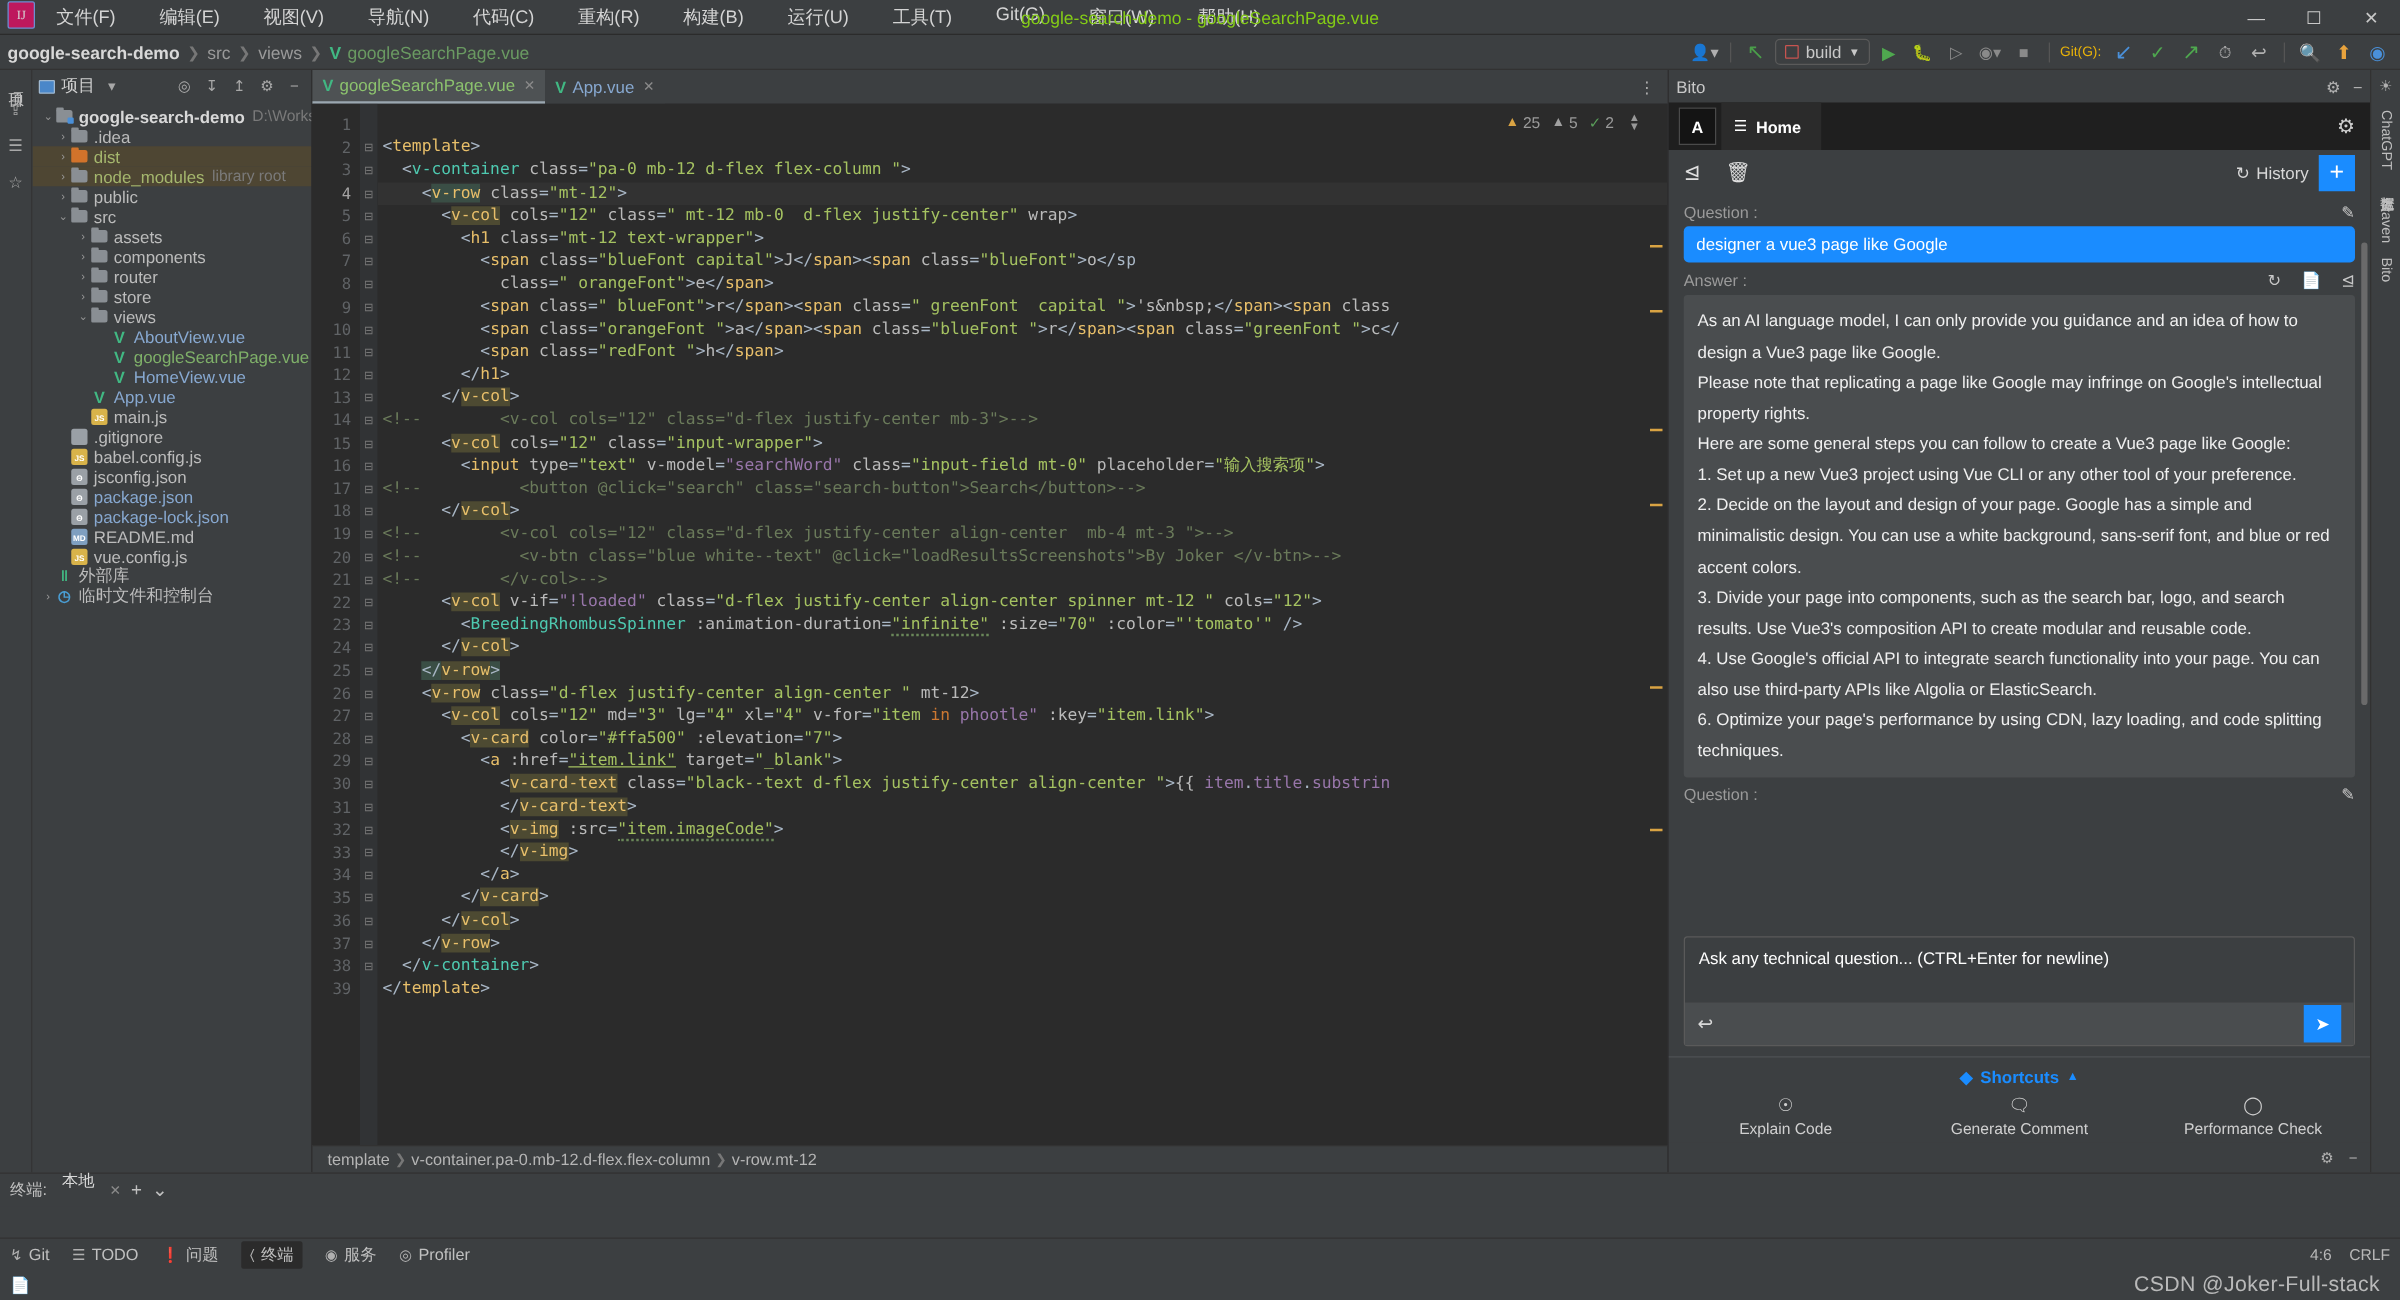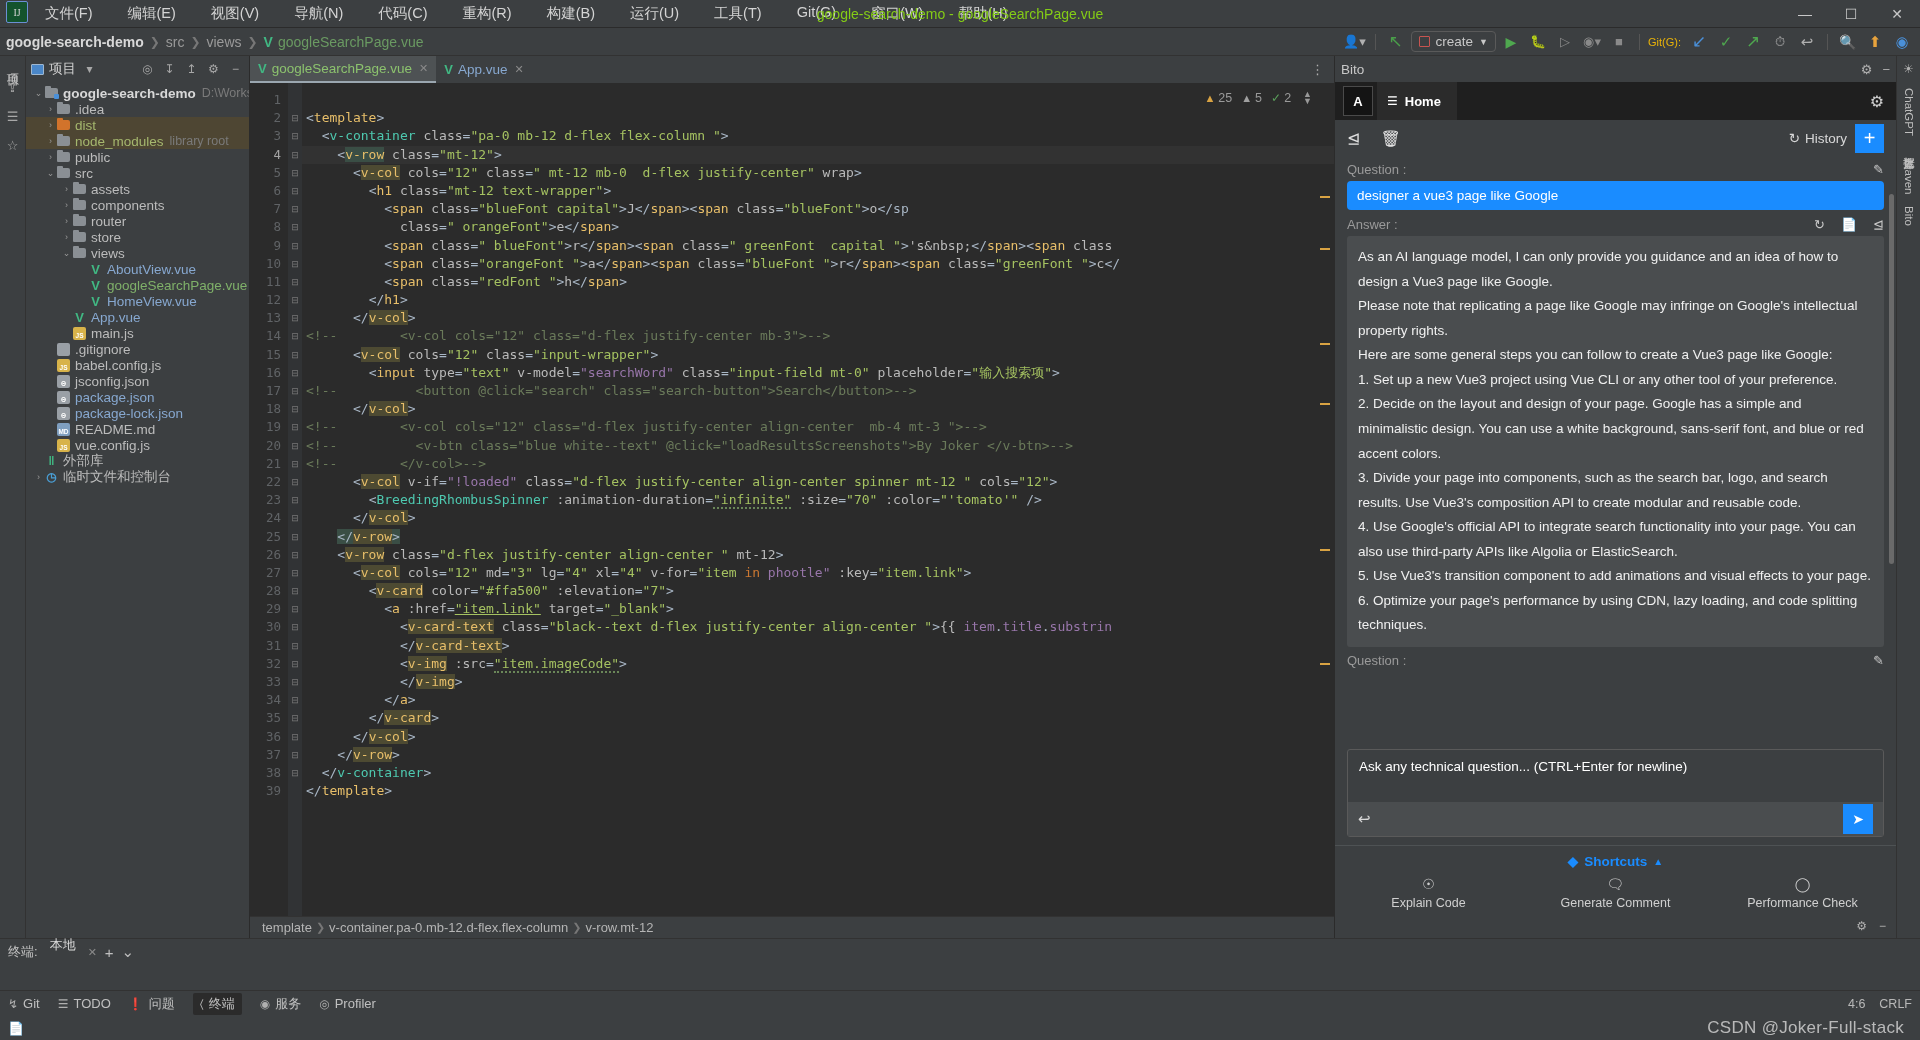--- a/index.html
+++ b/index.html
@@ -9,21 +9,21 @@
     background:#3c3f41; color:#bbbbbb; font-size:15px;
     -webkit-font-smoothing:antialiased;
   }
   .app { width:1920px; height:1040px; display:flex; flex-direction:column; background:#3c3f41; }
 
   
   .titlebar { height:28px; background:#3c3f41; display:flex; align-items:center; flex:0 0 28px;
               border-bottom:1px solid #2b2b2b; position:relative; }
   .ij-logo { width:22px; height:22px; margin:0 8px 3px 6px; border:1px solid #6b8fd4; border-radius:2px;
              display:flex; align-items:center; justify-content:center; font-size:10px; color:#d6d6d6;
-             font-family:"Liberation Serif", serif; background:#14532d; }
+             font-family:"Liberation Serif", serif; background:#be185d; }
   .menu { display:flex; gap:17px; }
   .menu span { padding:3px 9px; font-size:14.5px; color:#d4d4d4; cursor:default; border-radius:2px; }
   .win-title { position:absolute; left:50%; transform:translateX(-50%); font-size:14px; color:#84cc16; }
   .win-ctrl { margin-left:auto; display:flex; }
   .win-ctrl i { width:46px; height:28px; display:flex; align-items:center; justify-content:center;
                 font-style:normal; font-size:14px; color:#c8c8c8; }
 
   
   .navbar { height:28px; background:#3c3f41; display:flex; align-items:center; flex:0 0 28px;
             padding:0 6px; border-bottom:1px solid #323232; }
@@ -266,21 +266,21 @@
       <span class="sep">❯</span>
       <span class="vglyph">V</span>
       <span class="file">googleSearchPage.vue</span>
     </div>
     <div class="tb-right">
       <span class="tb-ic">👤▾</span>
       <span class="tb-div"></span>
       <span class="tb-ic" style="color:#4a9e4a;font-size:17px;">↖</span>
       <div class="runcfg">
         <span class="sq"></span>
-        <span class="lbl">create</span>
+        <span class="lbl">build</span>
         <span class="cv">▼</span>
       </div>
       <span class="tb-ic" style="color:#4fa84f;font-size:14px;">▶</span>
       <span class="tb-ic" style="color:#4fa84f;">🐛</span>
       <span class="tb-ic" style="color:#8a8a8a;">▷</span>
       <span class="tb-ic" style="color:#8a8a8a;">◉▾</span>
       <span class="tb-ic" style="color:#8a8a8a;">■</span>
       <span class="tb-div"></span>
       <span class="gitlbl">Git(G):</span>
       <span class="tb-ic" style="color:#4a90d9;font-size:17px;">↙</span>
@@ -627,21 +627,20 @@
             </span>
           </div>
           <div class="a-box" id="ans0">
               <p>As an AI language model, I can only provide you guidance and an idea of how to design a Vue3 page like Google.</p>
               <p>Please note that replicating a page like Google may infringe on Google's intellectual property rights.</p>
               <p> Here are some general steps you can follow to create a Vue3 page like Google:</p>
               <p> 1. Set up a new Vue3 project using Vue CLI or any other tool of your preference.</p>
               <p>2. Decide on the layout and design of your page. Google has a simple and minimalistic design. You can use a white background, sans-serif font, and blue or red accent colors.</p>
               <p>3. Divide your page into components, such as the search bar, logo, and search results. Use Vue3's composition API to create modular and reusable code.</p>
               <p>4. Use Google's official API to integrate search functionality into your page. You can also use third-party APIs like Algolia or ElasticSearch.</p>
-              <p>5. Use Vue3's transition component to add animations and visual effects to your page.</p>
               <p>6. Optimize your page's performance by using CDN, lazy loading, and code splitting techniques.</p>
             </div>
 
           <div class="q-label">
             <span>Question :</span>
             <span class="pen">✎</span>
           </div>
 
         </div>
         <div class="bito-scrollbar"></div>

